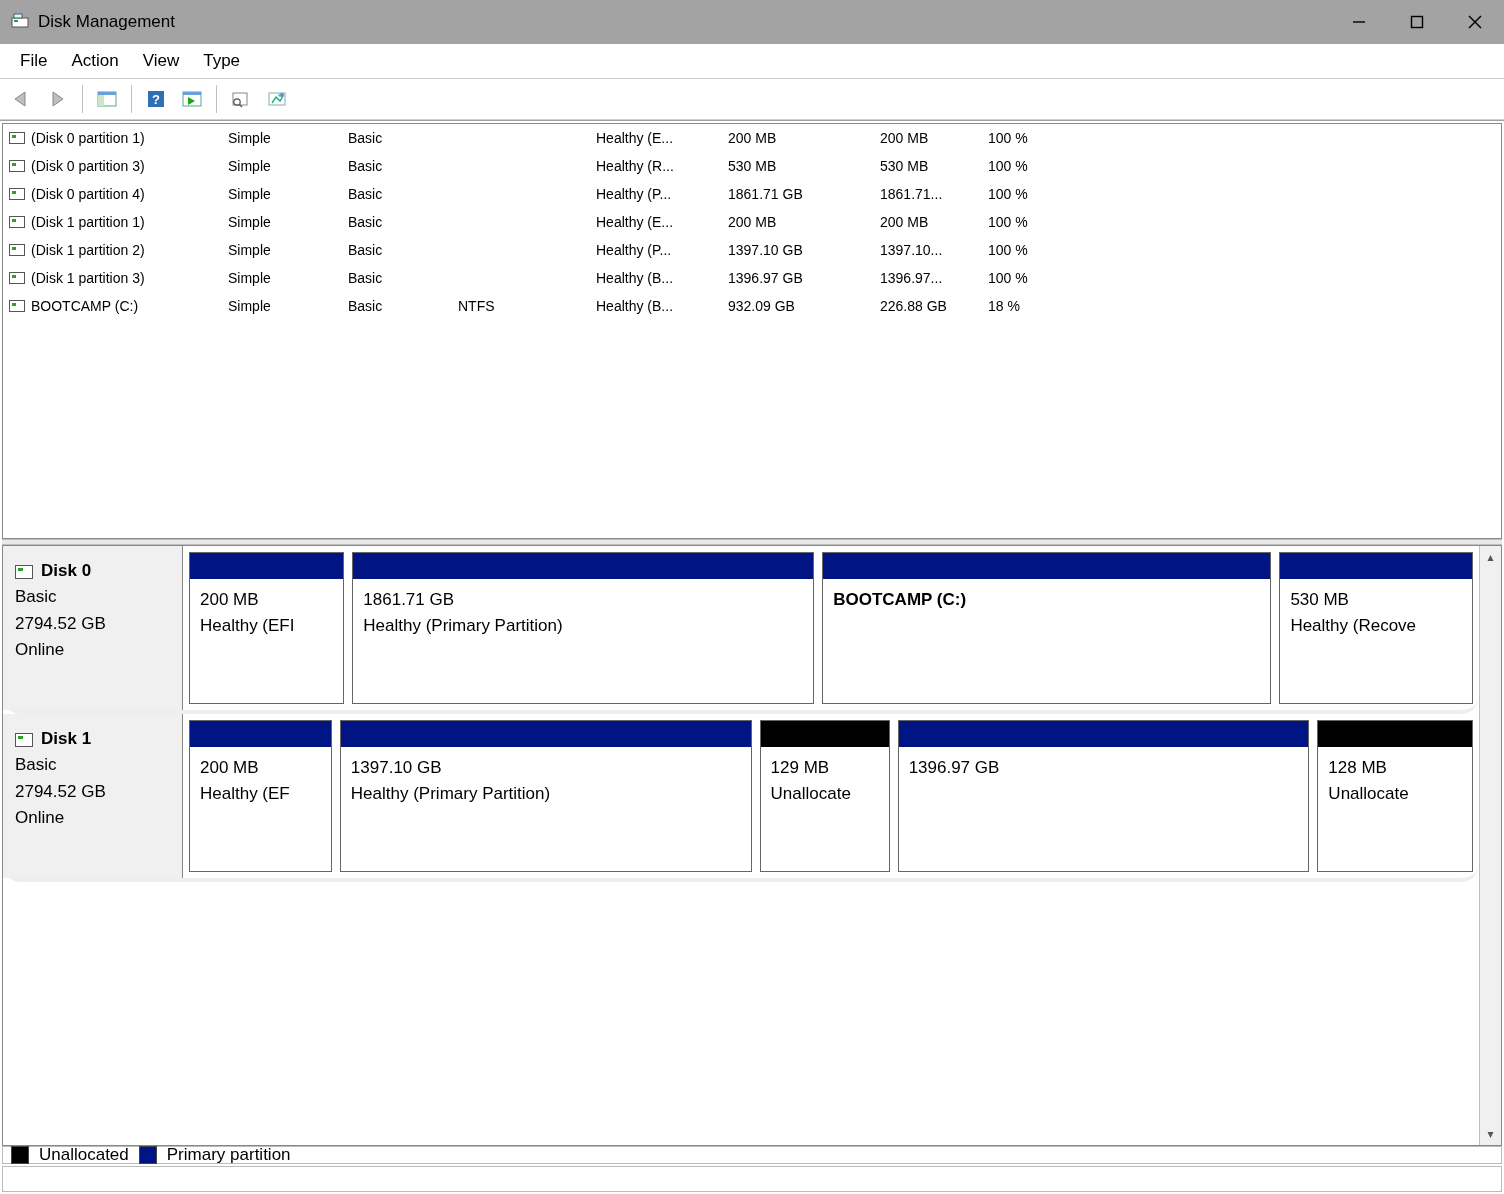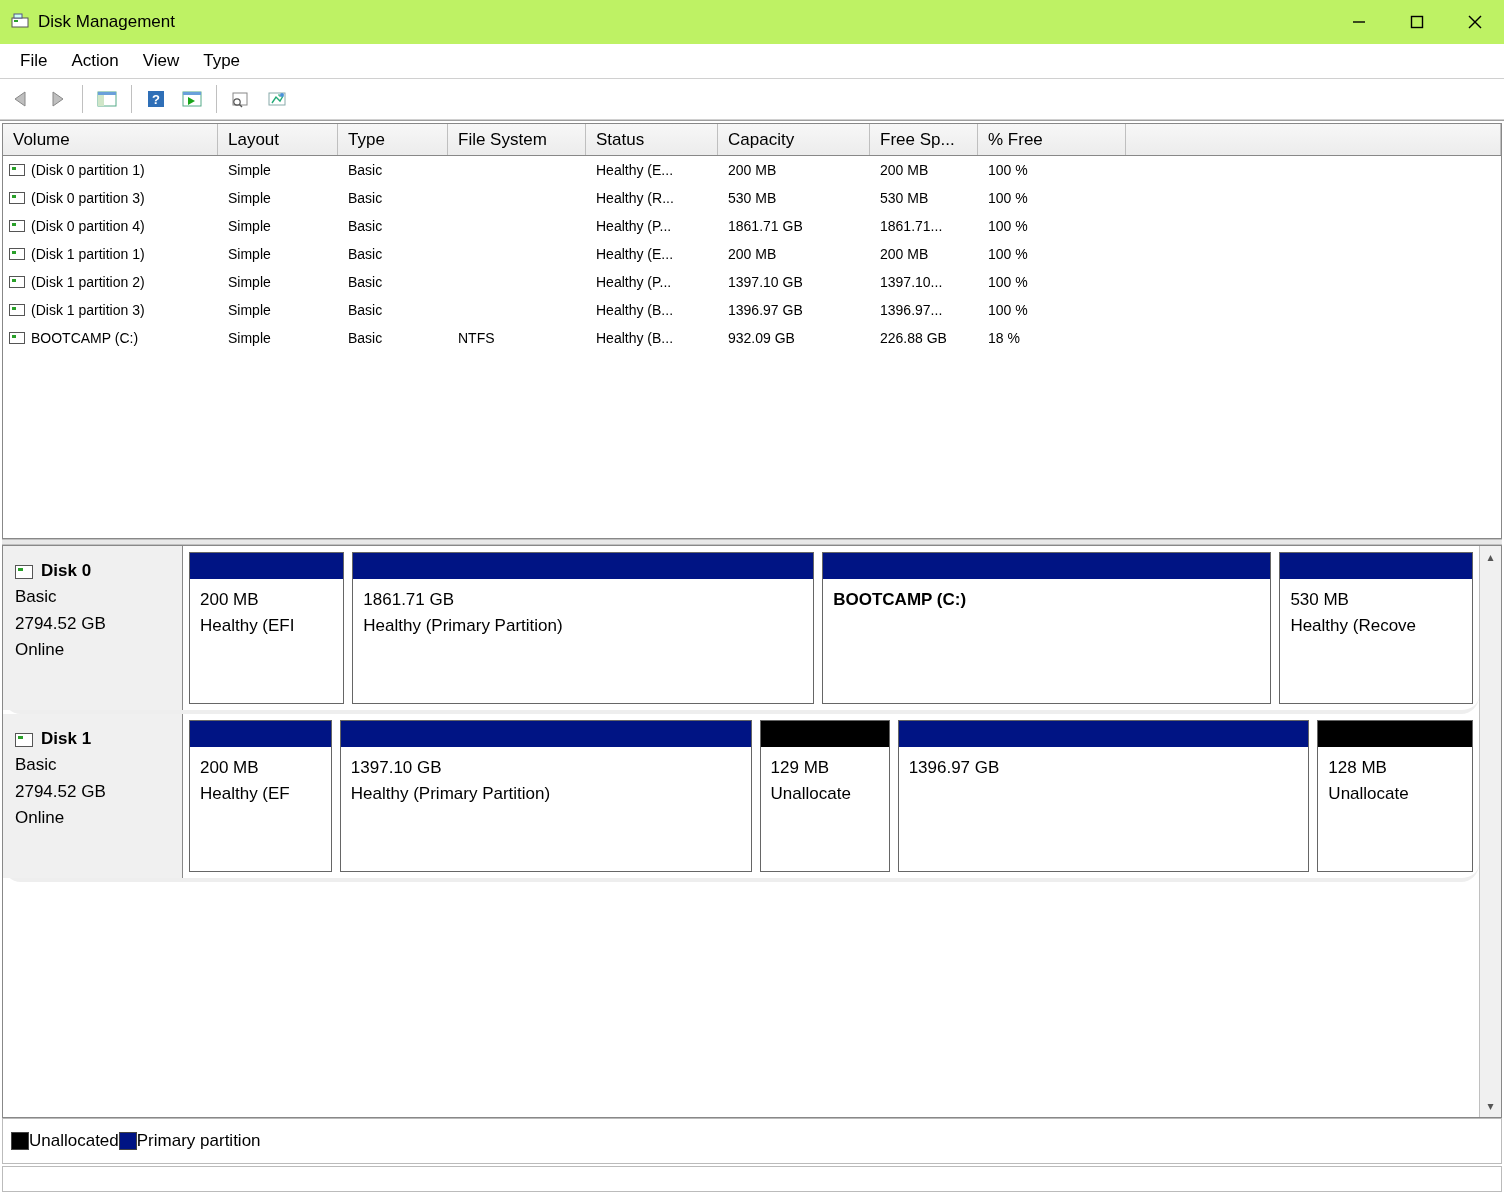--- a/index.html
+++ b/index.html
@@ -14,21 +14,21 @@
   display: flex;
   flex-direction: column;
 }
 
 
 .titlebar {
   height: 44px;
   display: flex;
   align-items: center;
   padding-left: 10px;
-  background: #bef264;
+  background: #a3a3a3;
 }
 .titlebar .app-icon {
   width: 20px; height: 20px; margin-right: 8px;
   display: inline-flex; align-items: center; justify-content: center;
 }
 .titlebar .title { font-size: 17px; }
 .titlebar .win-controls {
   margin-left: auto;
   display: flex;
 }
@@ -207,24 +207,25 @@
   width:22px; flex:0 0 22px;
   background:#f0f0f0;
   border-left:1px solid #c0c0c0;
   display:flex; flex-direction:column; align-items:center;
 }
 .disk-vscroll .arrow{width:100%;height:22px;display:flex;align-items:center;justify-content:center;color:#555;font-size:12px;}
 .disk-vscroll .track{flex:1;}
 
 
 .legend {
-  height:46px;
+  height:18px;
   border:1px solid #bbb;
   display:flex;
   align-items:center;
+  gap:10px;
   padding:0 8px;
   font-size:17px;
 }
 .legend .sw { width:18px; height:18px; border:1px solid #444;}
 .legend .sw.unalloc{ background:#000;}
 .legend .sw.primary{ background:#001484;}
 
 .statusbar {
   height:26px;
   border:1px solid #bbb;
@@ -319,31 +320,20 @@
         <polyline points="12,6 14,6 14,8" fill="none" stroke="#2a7"></polyline>
         <circle cx="16" cy="6" r="2" fill="#4a90d9"></circle>
       </svg>
   </div>
 </div>
 <div class="sep-line"></div>
 
 <div class="window-client">
 
   <div class="volume-pane">
-    <div class="vol-header">
-      <div class="h-cell w-vol">Volume</div>
-      <div class="h-cell w-lay">Layout</div>
-      <div class="h-cell w-type">Type</div>
-      <div class="h-cell w-fs">File System</div>
-      <div class="h-cell w-stat">Status</div>
-      <div class="h-cell w-cap">Capacity</div>
-      <div class="h-cell w-free">Free Sp...</div>
-      <div class="h-cell w-pct">% Free</div>
-      <div class="h-cell w-rest"></div>
-    </div>
     <div class="vol-rows" id="vol-rows">
         <div class="vol-row">
           <div class="cell first w-vol">
             <span class="drive-mini"></span>
             <span>(Disk 0 partition 1)</span>
           </div>
           <div class="cell w-lay">Simple</div>
           <div class="cell w-type">Basic</div>
           <div class="cell w-fs"></div>
           <div class="cell w-stat">Healthy (E...</div>

